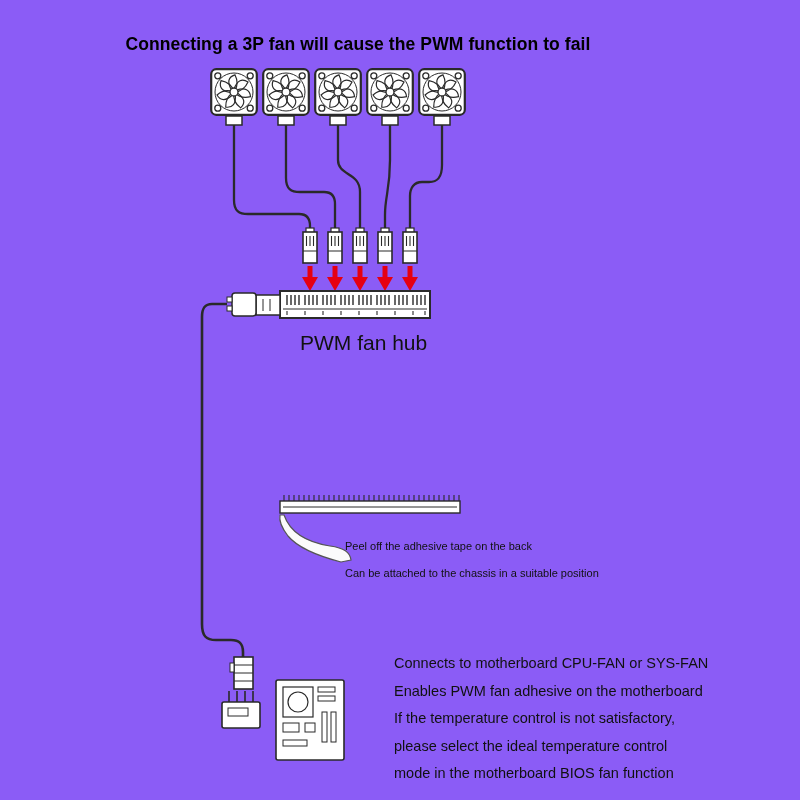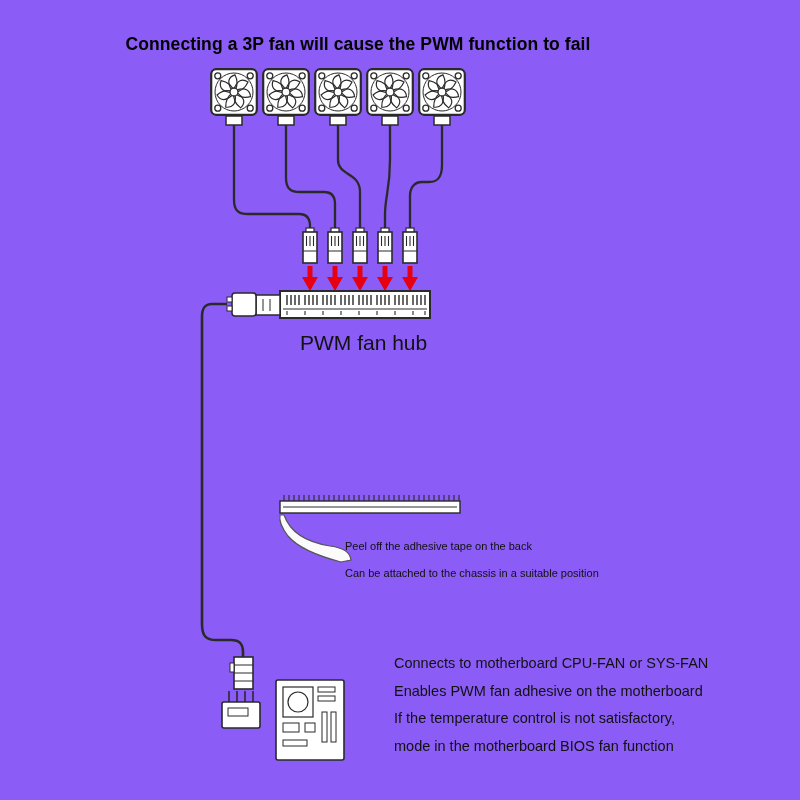--- a/index.html
+++ b/index.html
@@ -170,16 +170,17 @@
 
   <div class="hub-label">PWM fan hub</div>
 
   <div class="note note-adh1">Peel off the adhesive tape on the back</div>
   <div class="note note-adh2">Can be attached to the chassis in a suitable position</div>
 
   <div class="mb-note">
     <div>Connects to motherboard CPU-FAN or SYS-FAN</div>
     <div>Enables PWM fan adhesive on the motherboard</div>
     <div>If the temperature control is not satisfactory,</div>
+    <div>please select the ideal temperature control</div>
     <div>mode in the motherboard BIOS fan function</div>
   </div>
 
 </div>
 
 </body></html>

